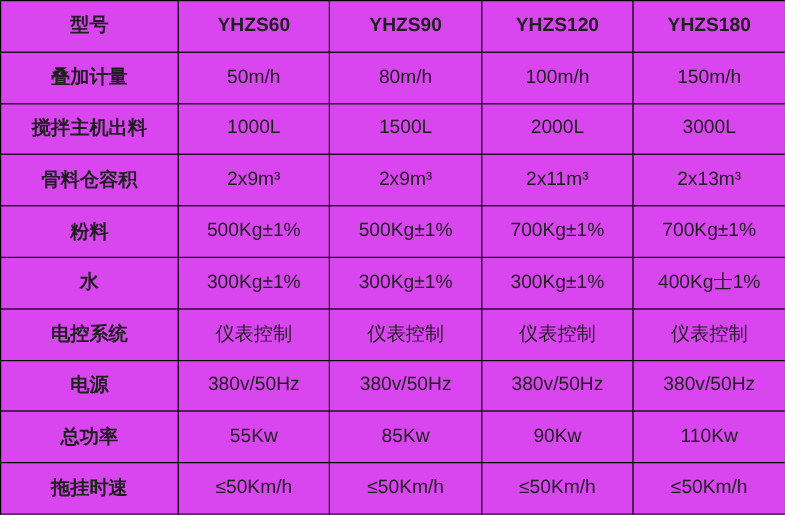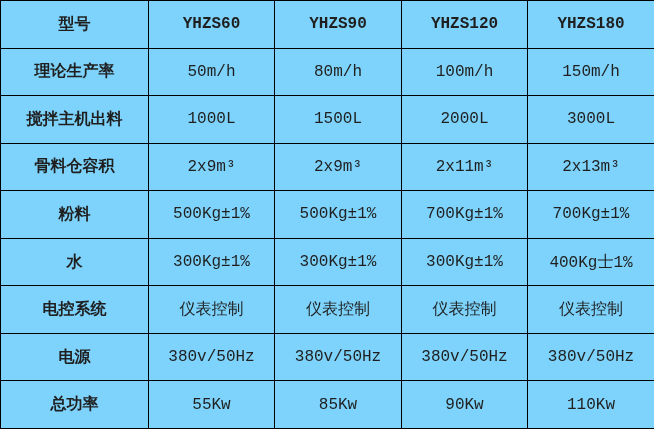--- a/index.html
+++ b/index.html
@@ -6,22 +6,21 @@
     margin: 0;
     padding: 0;
     background: #ffffff;
     font-family: "Liberation Sans", "DejaVu Sans", sans-serif;
   }
   .spec-table {
     width: 654px;
     height: 429px;
     border-collapse: collapse;
     table-layout: fixed;
-    background: #7dd3fc;
-    font-family: Liberation Mono, monospace;
+    background: #d946ef;
   }
   .spec-table td, .spec-table th {
     border: 1.5px solid #000000;
     text-align: center;
     vertical-align: middle;
     font-size: 16px;
     color: #1f1f1f;
     padding: 0 2px;
     overflow: hidden;
     white-space: nowrap;
@@ -46,21 +45,21 @@
   <tbody>
       <tr>
     <th>型号</th>
     <th>YHZS60</th>
     <th>YHZS90</th>
     <th>YHZS120</th>
     <th>YHZS180</th>
   </tr>
 
   <tr>
-    <td class="row-label">理论生产率</td>
+    <td class="row-label">叠加计量</td>
     <td class="cell-value">50m/h</td>
     <td class="cell-value">80m/h</td>
     <td class="cell-value">100m/h</td>
     <td class="cell-value">150m/h</td>
   </tr>
 
   <tr>
     <td class="row-label">搅拌主机出料</td>
     <td class="cell-value">1000L</td>
     <td class="cell-value">1500L</td>
@@ -112,15 +111,22 @@
 
   <tr>
     <td class="row-label">总功率</td>
     <td class="cell-value">55Kw</td>
     <td class="cell-value">85Kw</td>
     <td class="cell-value">90Kw</td>
     <td class="cell-value">110Kw</td>
   </tr>
 
 
+  <tr>
+    <td class="row-label">拖挂时速</td>
+    <td class="cell-value">≤50Km/h</td>
+    <td class="cell-value">≤50Km/h</td>
+    <td class="cell-value">≤50Km/h</td>
+    <td class="cell-value">≤50Km/h</td>
+  </tr>
 
 </tbody>
   </table>
 
 </body></html>

